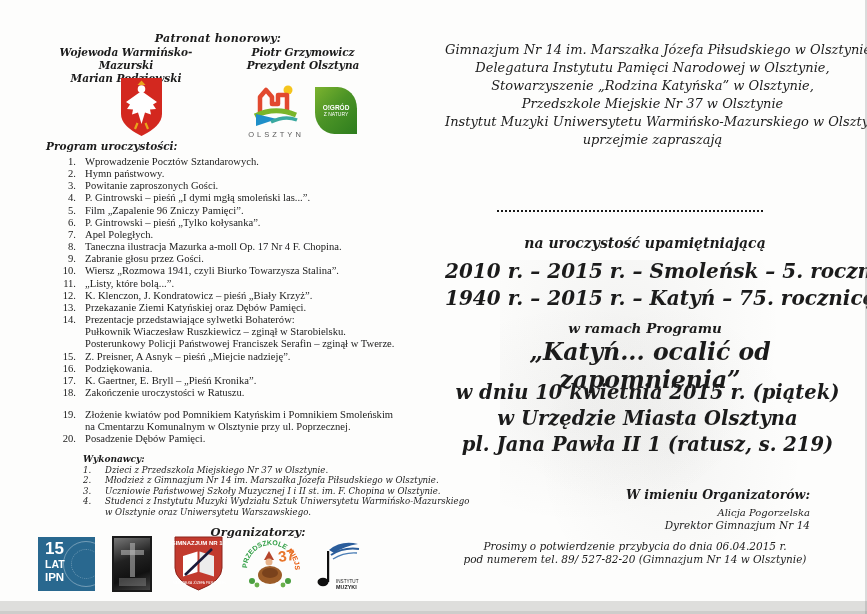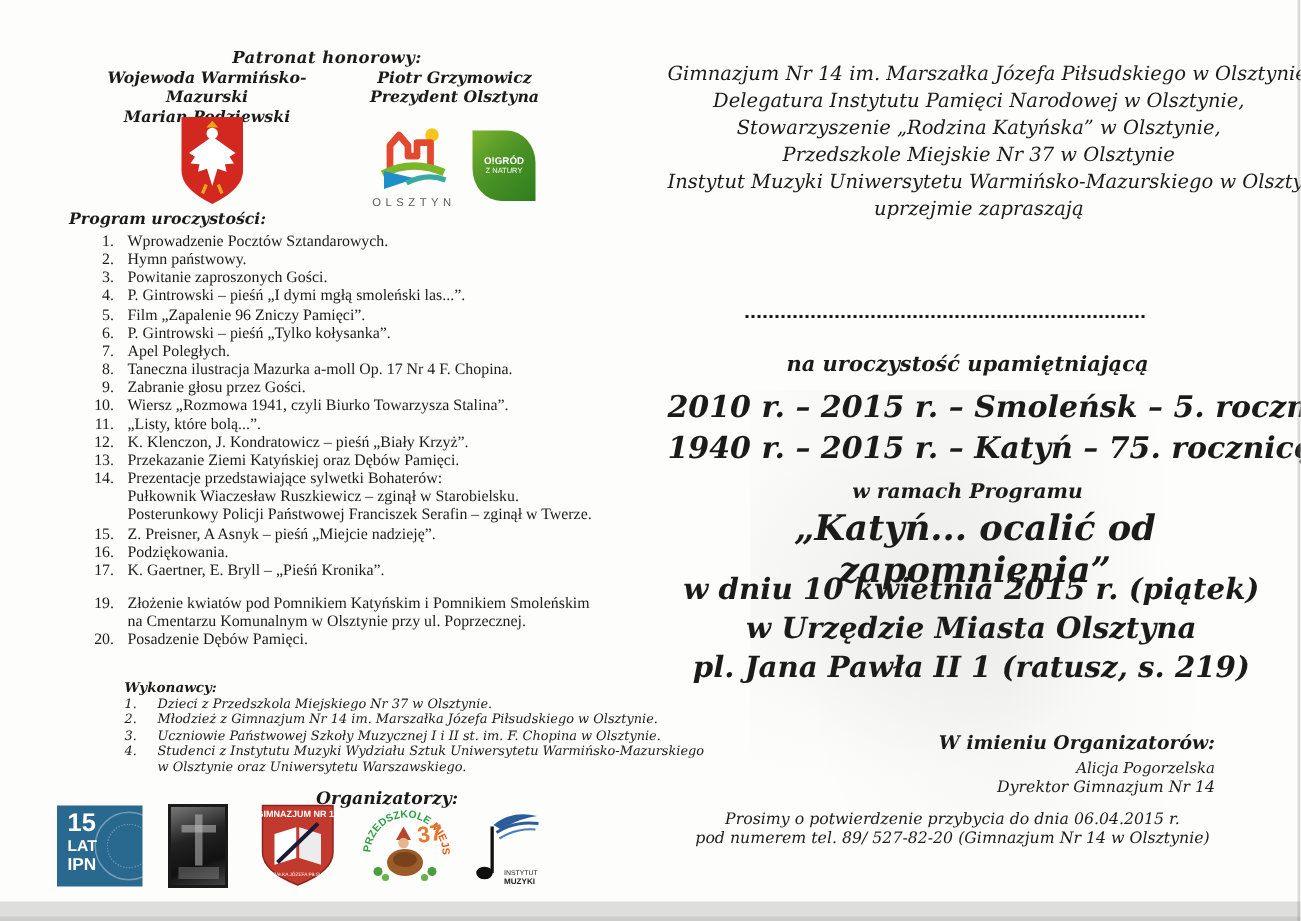--- a/index.html
+++ b/index.html
@@ -9,21 +9,21 @@
   
   .abs{position:absolute;}
   .nowrap{white-space:nowrap;}
   .script{font-family:"DejaVu Serif",serif;font-style:italic;}
   .plain{font-family:"Liberation Serif","DejaVu Serif",serif;}
 
   
   #left-page{position:absolute;left:28px;top:10px;width:408px;height:592px;}
   .patron-heading{top:6px;left:0;width:380px;text-align:center;font-size:11px;font-weight:bold;letter-spacing:.3px;margin-top:16px;}
   .patron-block{top:36px;text-align:center;font-size:10.5px;font-weight:bold;line-height:13px;}
-  #patron-1{left:18px;width:184px;}
+  #patron-1{left:6px;width:184px;}
   #patron-2{left:190px;width:170px;}
 
   .emblem{display:block;}
   #coat-of-arms{left:90px;top:66px;}
   #olsztyn-logo{left:213px;top:72px;}
   #ogrod-logo{left:287px;top:77px;width:42px;height:47px;background:linear-gradient(135deg,#7cb32f 0%,#4c9426 45%,#2e7d1e 100%);border-radius:0 46% 0 46%;display:flex;flex-direction:column;align-items:center;justify-content:center;color:#fff;}
   #ogrod-logo .l1{font-size:6.5px;font-weight:bold;font-style:normal;font-family:"Liberation Sans",sans-serif;}
   #ogrod-logo .l2{font-size:5px;font-style:normal;font-family:"Liberation Sans",sans-serif;}
 
   .program-heading{left:18px;top:130px;font-size:10.5px;font-weight:bold;}
@@ -214,20 +214,24 @@
         <div class="prow">
           <span class="pnum">16.</span>
           <span class="ptext">Podziękowania.</span>
         </div>
 
         <div class="prow">
           <span class="pnum">17.</span>
           <span class="ptext">K. Gaertner, E. Bryll – „Pieśń Kronika”.</span>
         </div>
 
+        <div class="prow">
+          <span class="pnum">18.</span>
+          <span class="ptext">Zakończenie uroczystości w Ratuszu.</span>
+        </div>
 
         <div class="prow gap-before">
           <span class="pnum">19.</span>
           <span class="ptext">Złożenie kwiatów pod Pomnikiem Katyńskim i Pomnikiem Smoleńskim</span>
         </div>
 
         <div class="prow">
           <span class="pnum"></span>
           <span class="ptext">na Cmentarzu Komunalnym w Olsztynie przy ul. Poprzecznej.</span>
         </div>

